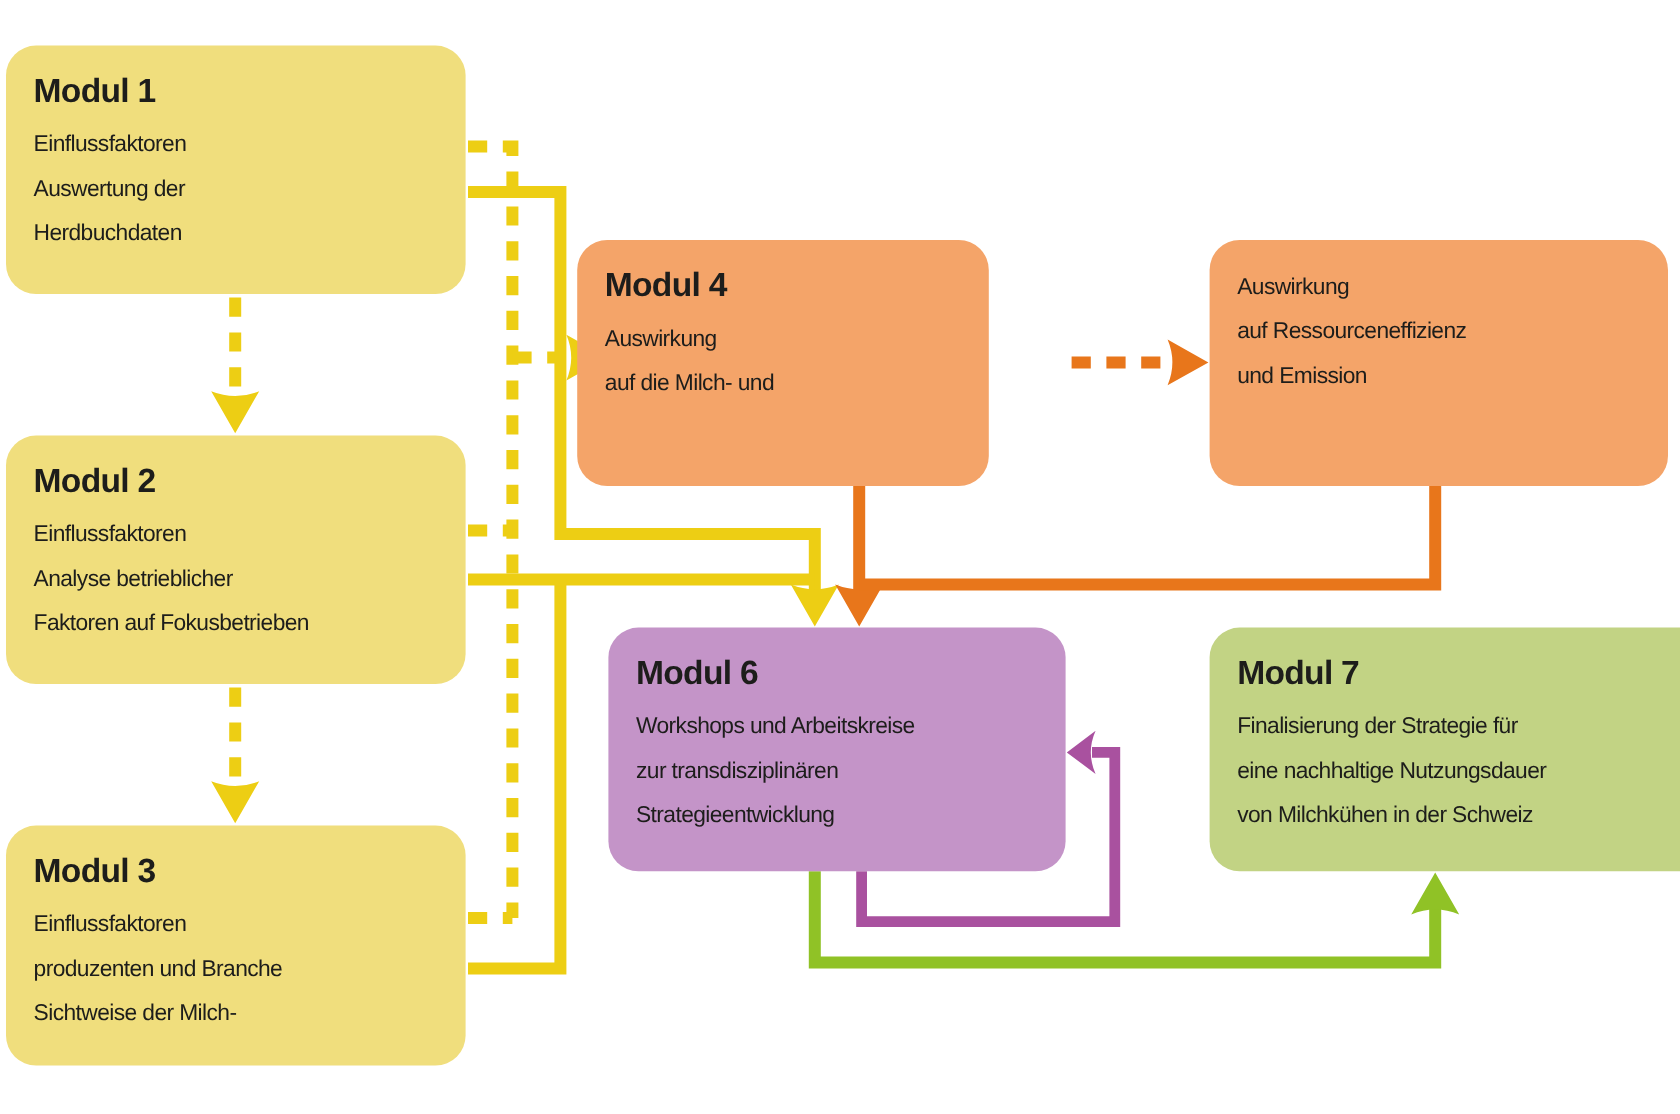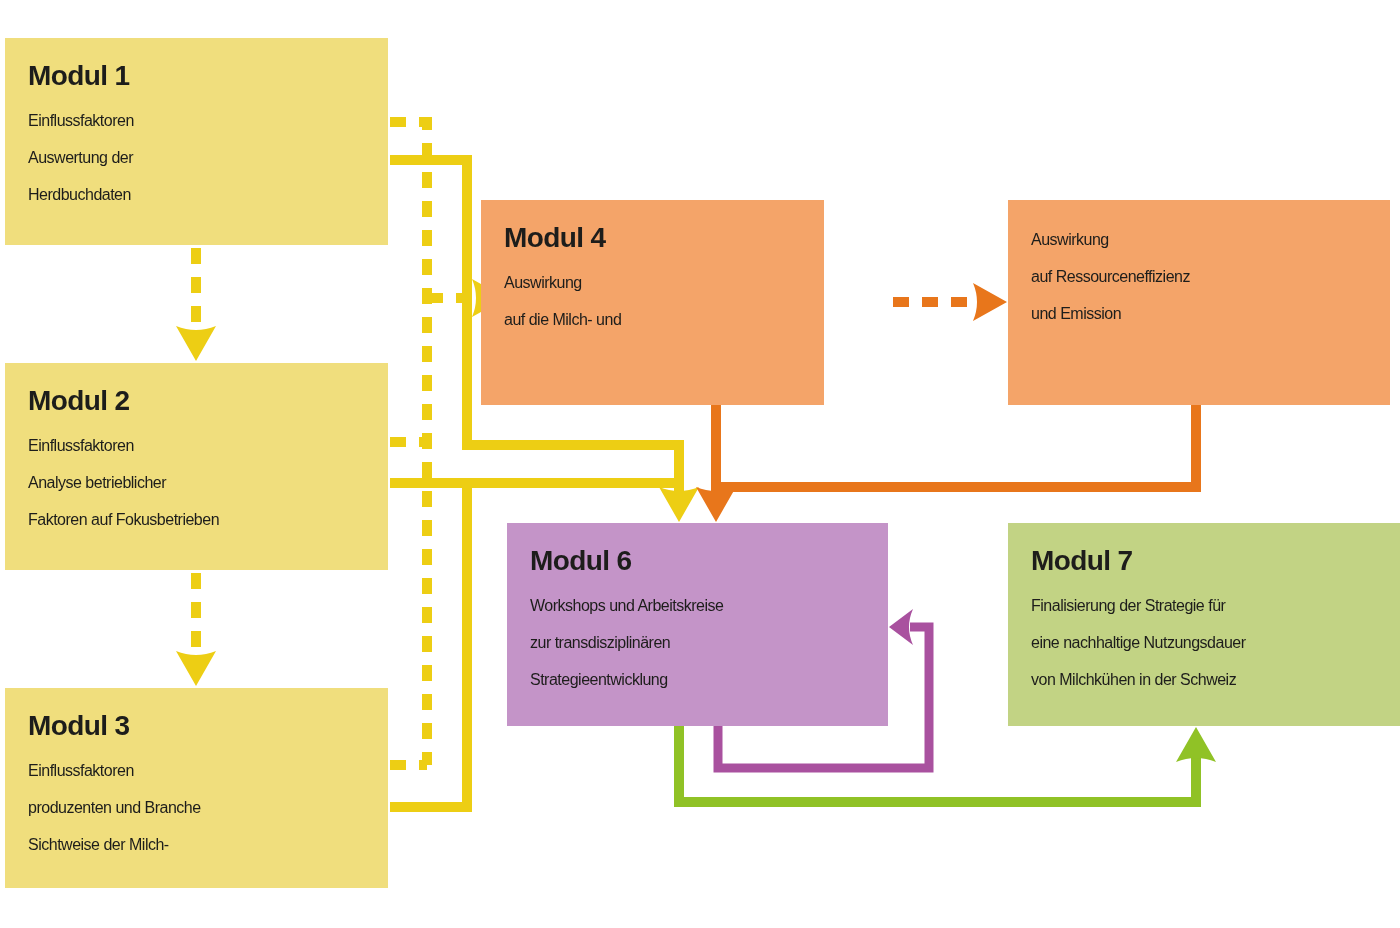--- a/index.html
+++ b/index.html
@@ -12,32 +12,33 @@
     width: 1400px;
     height: 928px;
     background: var(--background, #ffffff);
     overflow: hidden;
   }
   .box {
     position: absolute;
     box-sizing: border-box;
     padding: 21px 20px 0 23px;
     color: var(--text, #1d1d1b);
+    border-radius: 25px;
   }
   .box h2 {
     margin: 0 0 9px 0;
     font-size: 28px;
     font-weight: bold;
     letter-spacing: -0.6px;
     line-height: 34px;
     white-space: nowrap;
   }
   .box p {
     margin: 0;
-    font-size: 16px;
+    font-size: 19px;
     letter-spacing: -0.5px;
     line-height: 37px;
     white-space: nowrap;
   }
   .yellow { background: var(--yellow_box, #f0de7d); }
   .orange { background: var(--orange_box, #f4a469); }
   .purple { background: var(--purple_box, #c494c8); }
   .green  { background: var(--green_box,  #c2d384); }
 
   

